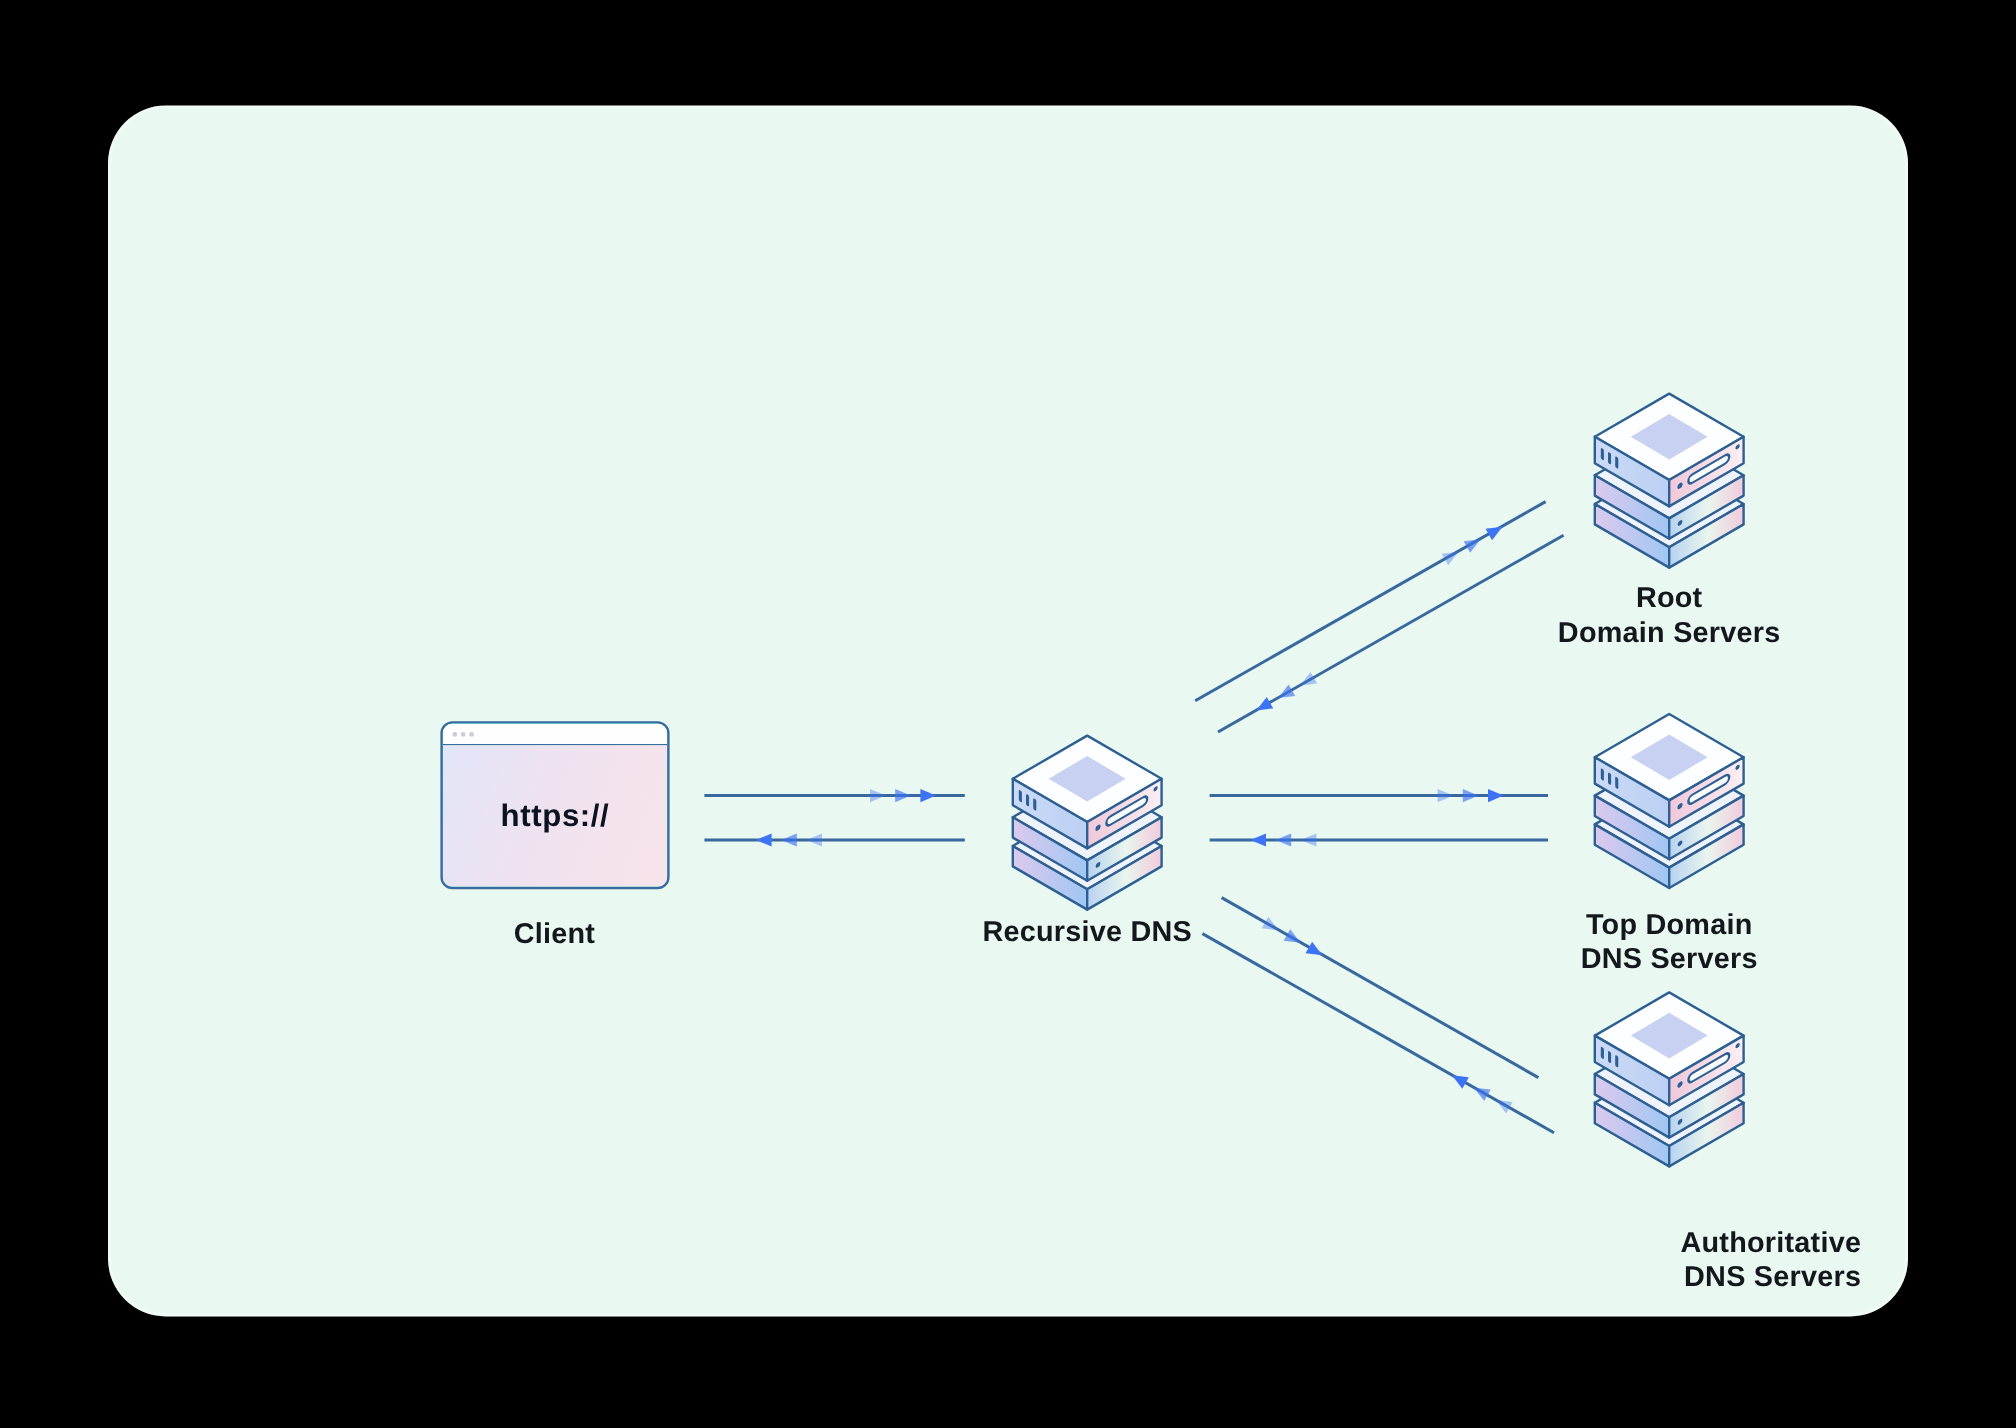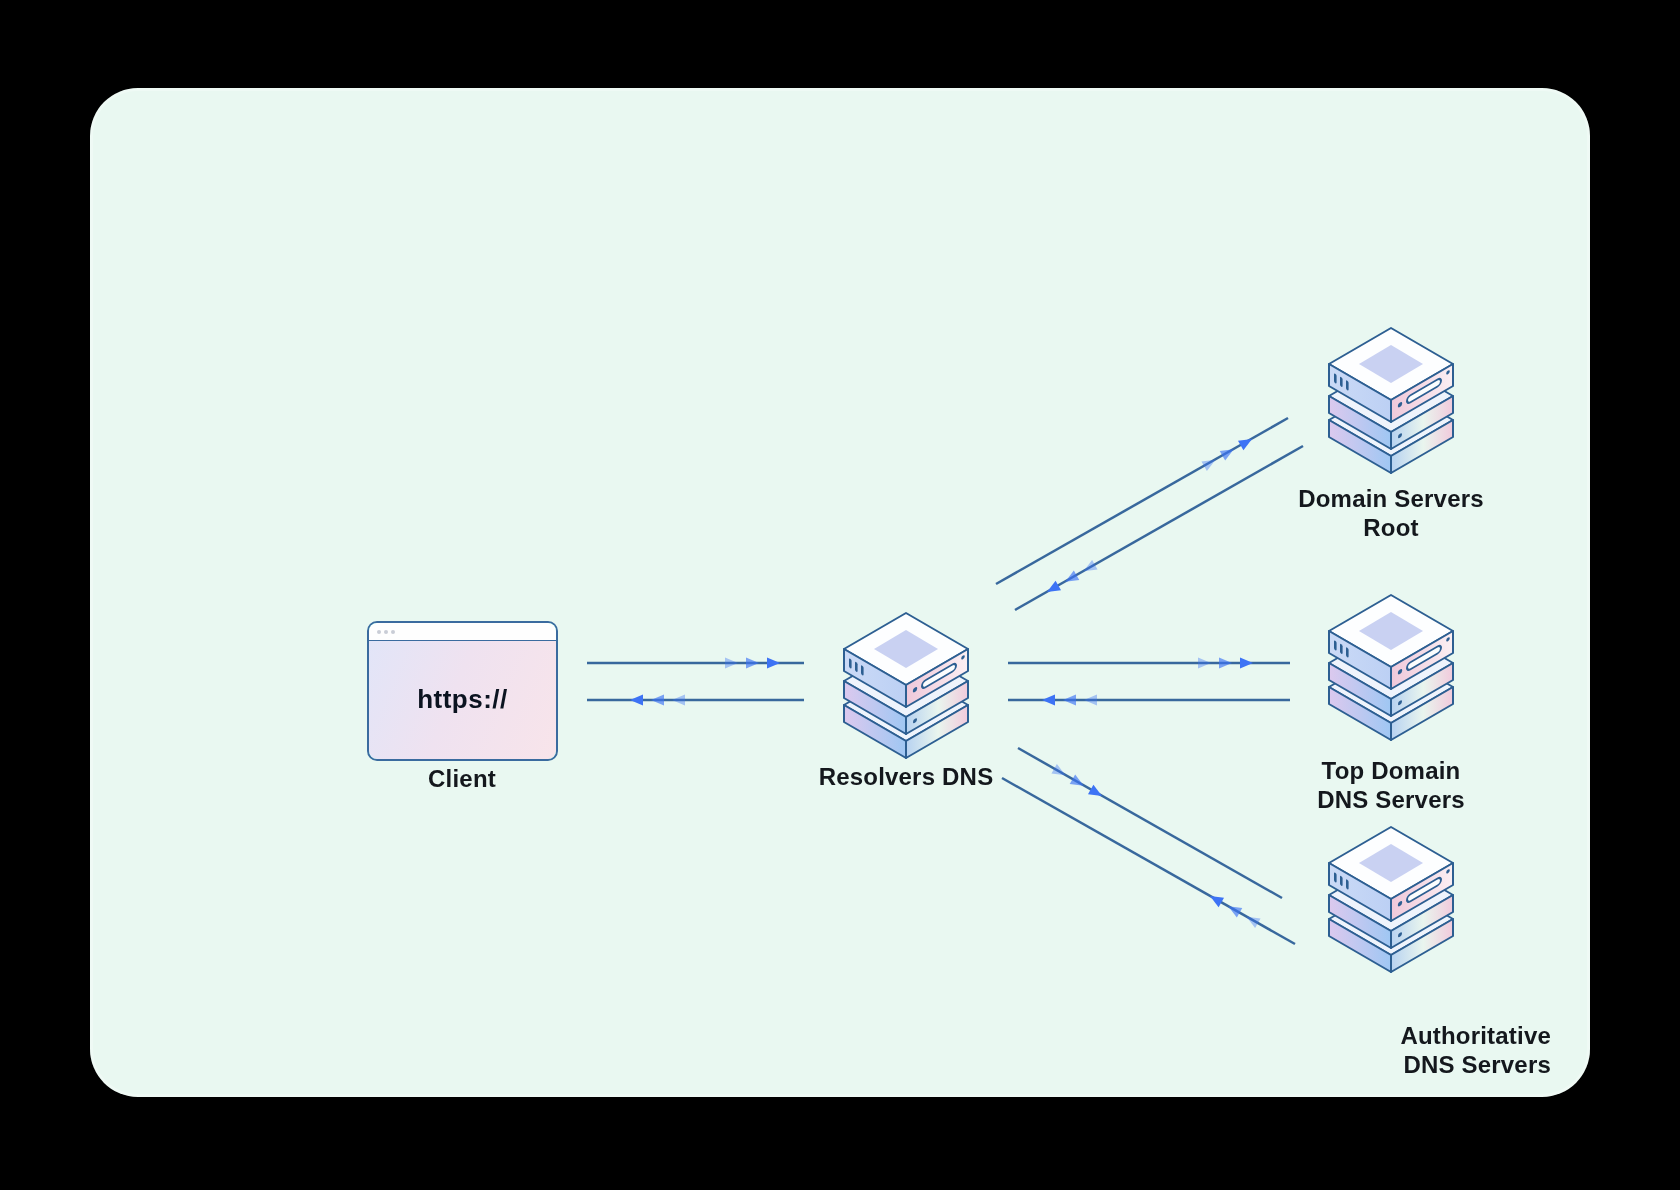--- a/index.html
+++ b/index.html
@@ -15,21 +15,21 @@
   .links{position:absolute;left:0;top:0;width:1680px;height:1190px;pointer-events:none;}
   .node-label{
     position:absolute;width:320px;text-align:center;
     font-weight:700;font-size:24px;line-height:29px;color:#14181D;
     letter-spacing:0.2px;
   }
   
   .browser{
     position:absolute;left:277px;top:513px;width:191px;height:140px;
     border:2px solid #3A6B9F;border-radius:10px;overflow:hidden;
-    background:#5eead4;box-sizing:border-box;margin-top:20px;
+    background:#5eead4;box-sizing:border-box;
   }
   .browser-bar{
     height:17px;background:#FEFEFE;border-bottom:1.5px solid #3A6B9F;
     display:flex;align-items:center;padding-left:8px;gap:3px;
   }
   .win-dot{width:4px;height:4px;border-radius:50%;background:#C9CDD6;display:inline-block;}
   .browser-body{
     height:calc(100% - 18.5px);
     background:linear-gradient(112deg,#E2E5F8 0%,#EFE2F0 45%,#F8E4EA 100%);
     display:flex;align-items:center;justify-content:center;
@@ -160,21 +160,21 @@
     <rect x="17" y="6" width="2.6" height="9.5" rx="1.3" fill="#2D5F92"></rect>
   </g>
   <g transform="matrix(1,-0.581,0,1,68,76)">
     <circle cx="9" cy="10" r="2.2" fill="#2D5F92"></circle>
     <rect x="16" y="6.5" width="34" height="7" rx="3.5" fill="#FBFDFE" stroke="#2D5F92" stroke-width="2"></rect>
     <circle cx="57" cy="5.5" r="1.8" fill="#2D5F92"></circle>
   </g>
 </svg>
       </div>
     <div class="node-label" style="left:656px;top:674px;">
-      <div>Resolvers DNS</div>
+      <div>Recursive DNS</div>
     </div>
 
     <div class="server-icon" style="left:1233px;top:236px;">
         <svg viewBox="0 0 136 152" xmlns="http://www.w3.org/2000/svg">
 
   <g stroke="#2D5F92" stroke-width="2" stroke-linejoin="round">
     <polygon points="68,60 130,96 68,132 6,96" fill="#EFF4FC"></polygon>
     <polygon points="6,96 68,132 68,149 6,113" fill="url(#gradSlabLeft)"></polygon>
     <polygon points="68,132 130,96 130,113 68,149" fill="url(#gradSlabRight)"></polygon>
   </g>
@@ -199,22 +199,22 @@
     <rect x="17" y="6" width="2.6" height="9.5" rx="1.3" fill="#2D5F92"></rect>
   </g>
   <g transform="matrix(1,-0.581,0,1,68,76)">
     <circle cx="9" cy="10" r="2.2" fill="#2D5F92"></circle>
     <rect x="16" y="6.5" width="34" height="7" rx="3.5" fill="#FBFDFE" stroke="#2D5F92" stroke-width="2"></rect>
     <circle cx="57" cy="5.5" r="1.8" fill="#2D5F92"></circle>
   </g>
 </svg>
       </div>
     <div class="node-label" style="left:1141px;top:396px;">
+      <div>Root</div>
       <div>Domain Servers</div>
-      <div>Root</div>
     </div>
 
     <div class="server-icon" style="left:1233px;top:503px;">
         <svg viewBox="0 0 136 152" xmlns="http://www.w3.org/2000/svg">
 
   <g stroke="#2D5F92" stroke-width="2" stroke-linejoin="round">
     <polygon points="68,60 130,96 68,132 6,96" fill="#EFF4FC"></polygon>
     <polygon points="6,96 68,132 68,149 6,113" fill="url(#gradSlabLeft)"></polygon>
     <polygon points="68,132 130,96 130,113 68,149" fill="url(#gradSlabRight)"></polygon>
   </g>

